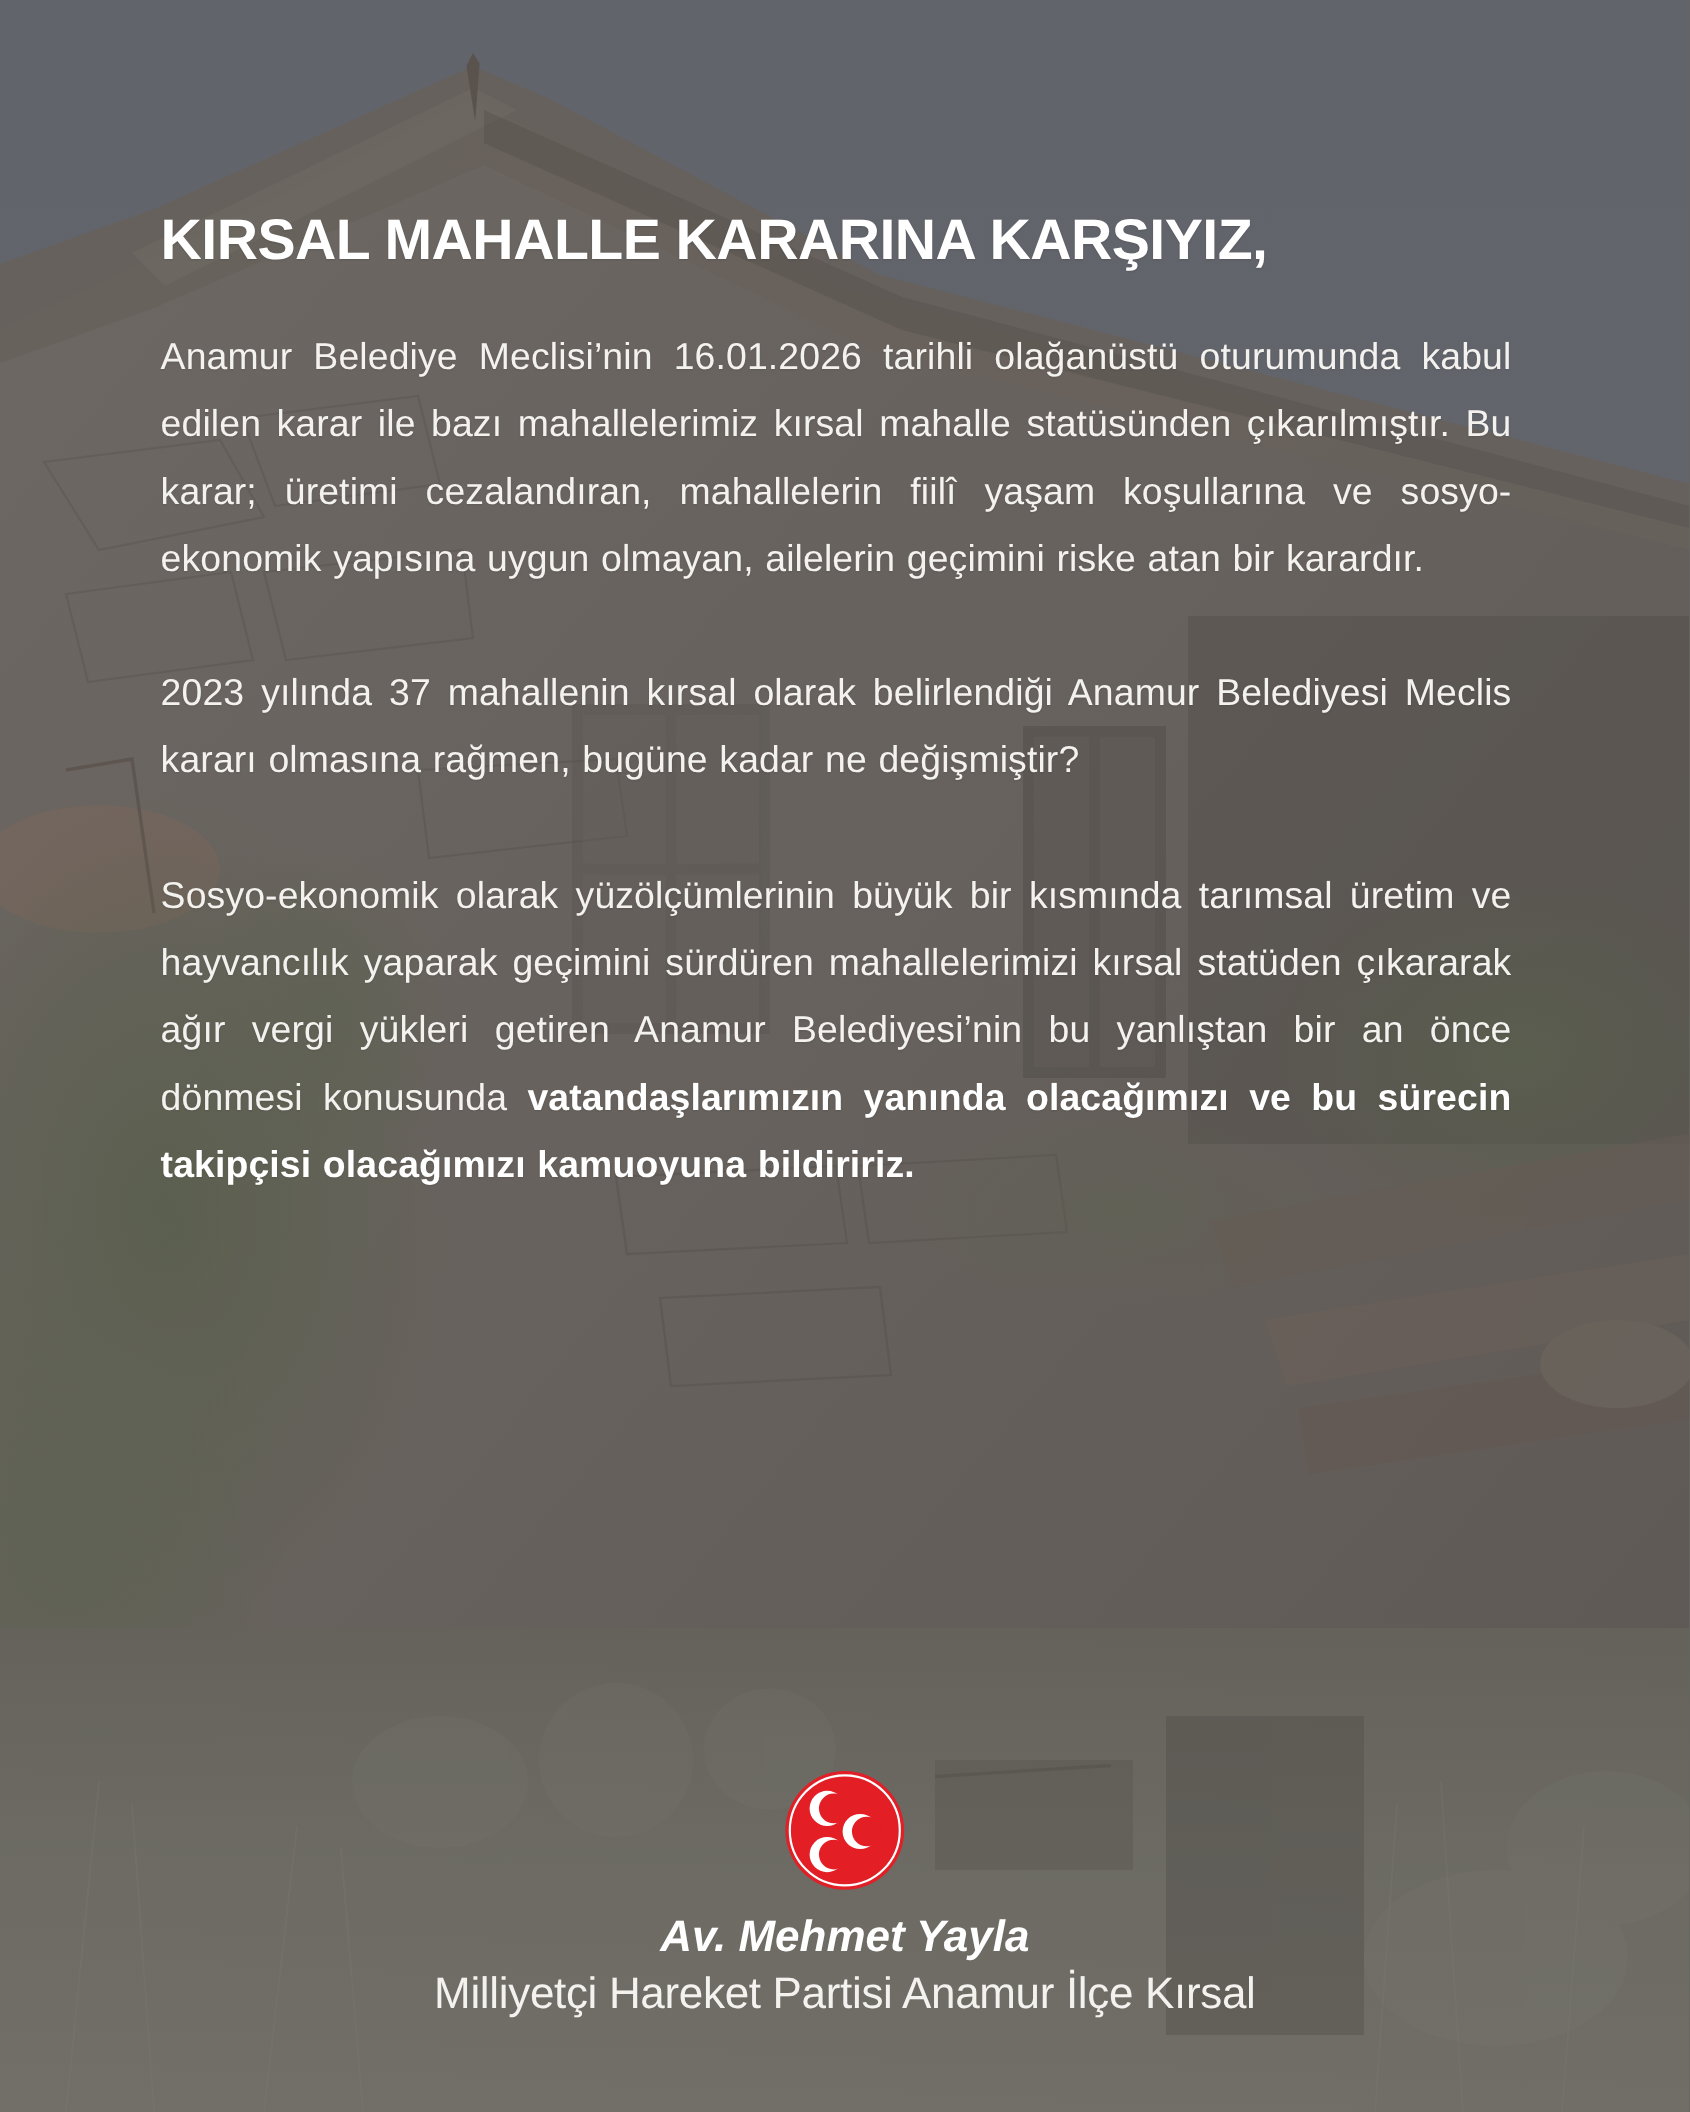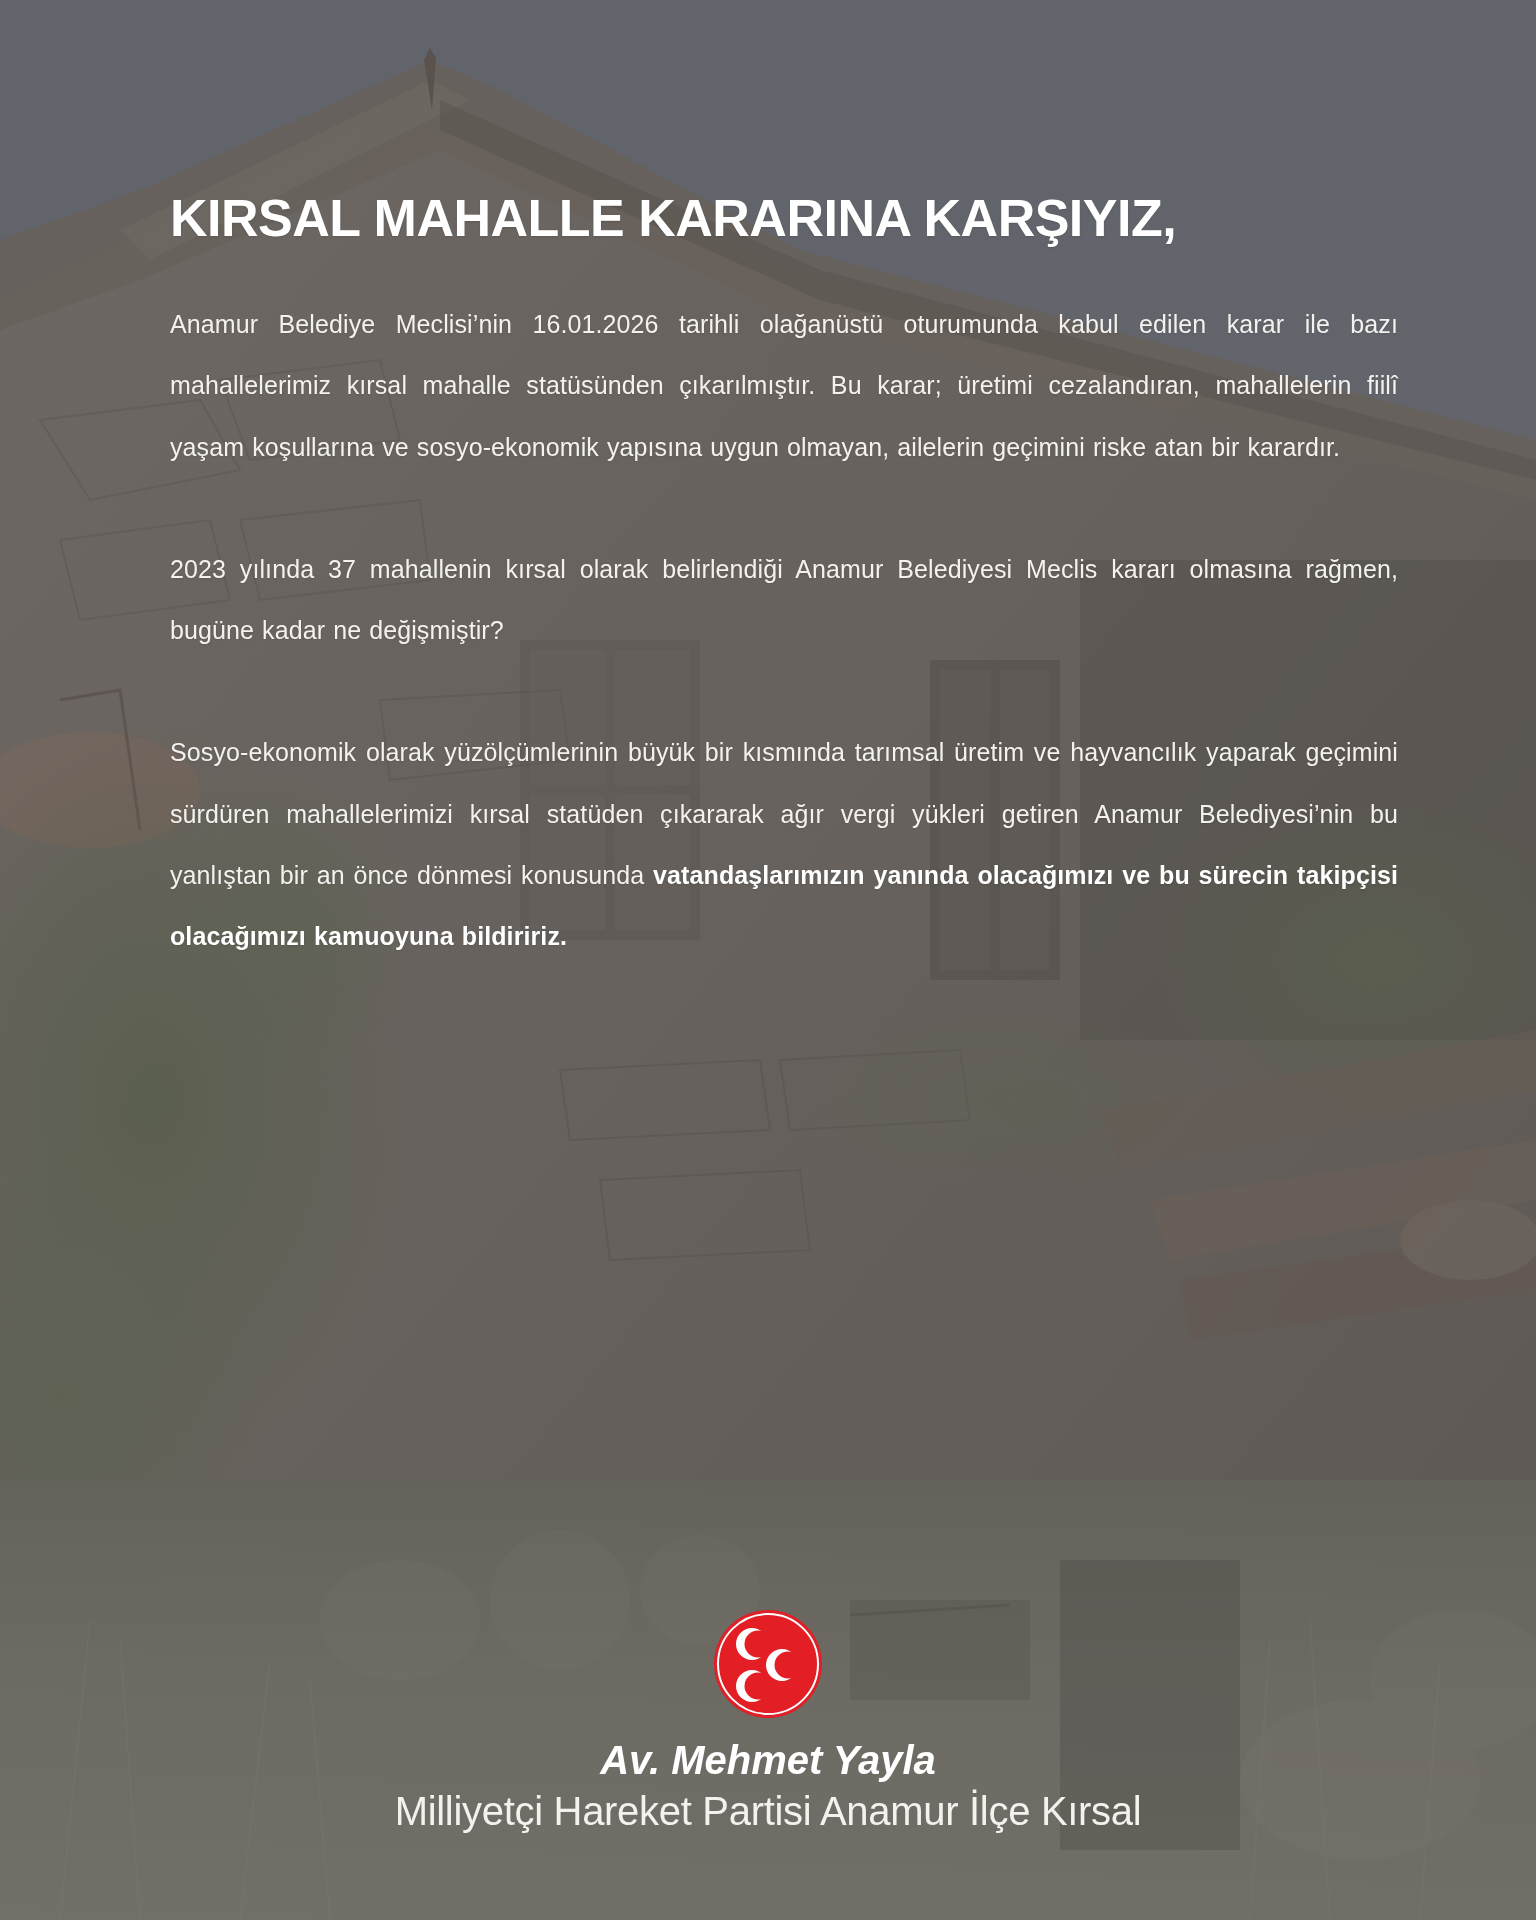--- a/index.html
+++ b/index.html
@@ -17,40 +17,40 @@
     .bg { position: absolute; inset: 0; }
     .bg svg { position: absolute; inset: 0; width: 100%; height: 100%; }
     .bg .dim {
       position: absolute; inset: 0;
       background: rgba(70, 68, 66, 0.18);
     }
 
     
     .content {
       position: absolute;
-      left: 170px;
+      left: 146px;
       top: 180px;
       width: 1228px;
     }
     .title {
       font-family: "Liberation Sans", "DejaVu Sans", sans-serif;
       font-weight: 700;
       font-size: 52px;
       line-height: 76px;
       letter-spacing: -0.5px;
       color: #ffffff;
       text-transform: none;
       text-shadow: 0 1px 2px rgba(0,0,0,0.12);
     }
     .title span { display: block; white-space: nowrap; }
 
     .body { margin-top: 38px; }
     .para {
       font-family: "Liberation Sans", "DejaVu Sans", sans-serif;
-      font-size: 25px;
+      font-size: 34px;
       line-height: 61.3px;
       color: #f4f2ef;
       text-align: justify;
       text-align-last: left;
       letter-spacing: 0.1px;
       word-spacing: 1px;
       margin-bottom: 61px;
       text-shadow: 0 1px 2px rgba(0,0,0,0.10);
     }
     .para.short { margin-bottom: 61px; }

